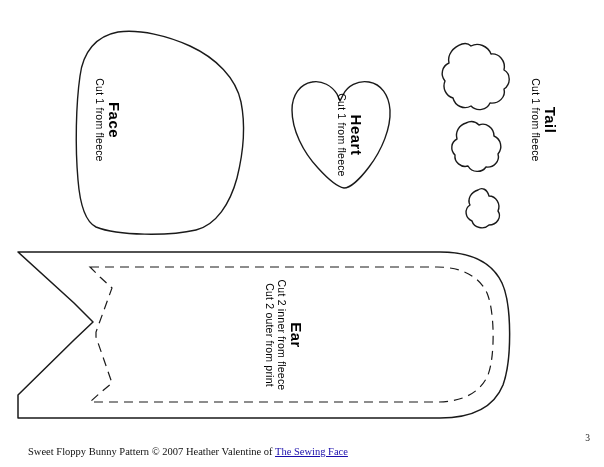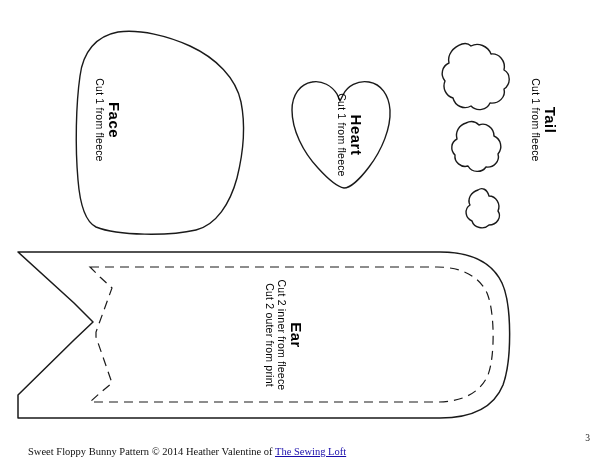--- a/index.html
+++ b/index.html
@@ -122,18 +122,18 @@
 
   <div class="piece-label rot90" style="left:279px; top:335px; width:200px; height:52px; margin-left:-100px; margin-top:-26px;">
     <div class="label-stack">
       <div class="label-title">Ear</div>
       <div class="label-sub">Cut 2 inner from fleece</div>
       <div class="label-sub">Cut 2 outer from print</div>
     </div>
   </div>
 
   <div class="footer">
-    <span>Sweet Floppy Bunny Pattern © 2014 Heather Valentine of </span><a href="#">The Sewing Loft</a>
+    <span>Sweet Floppy Bunny Pattern © 2007 Heather Valentine of </span><a href="#">The Sewing Face</a>
   </div>
 
   <div class="page-number">3</div>
 
 </div>
 
 </body></html>

